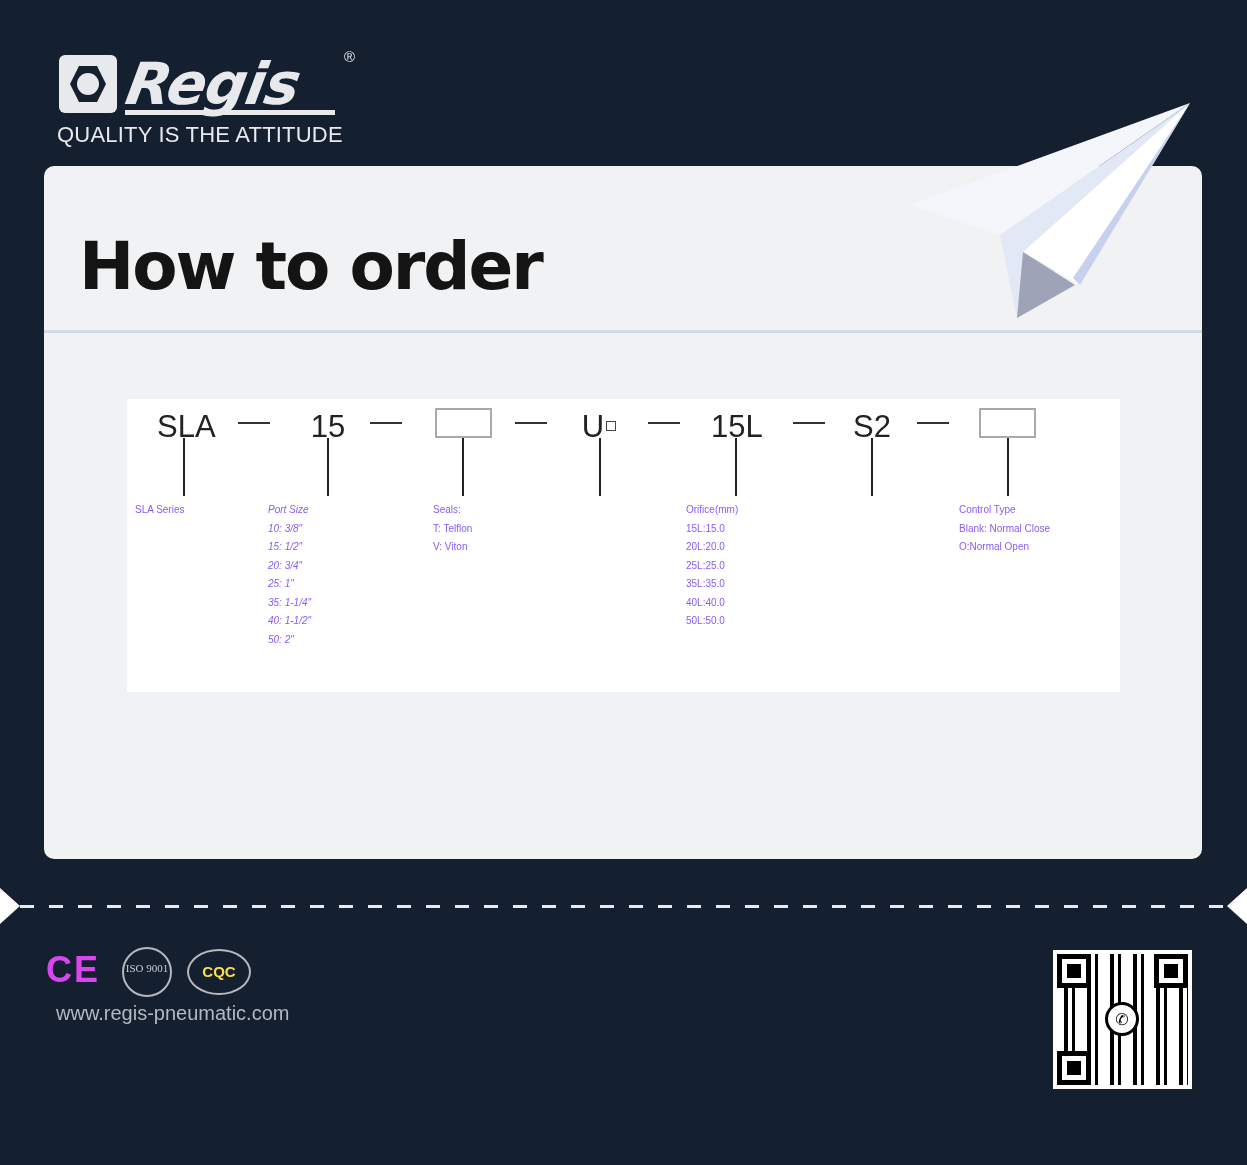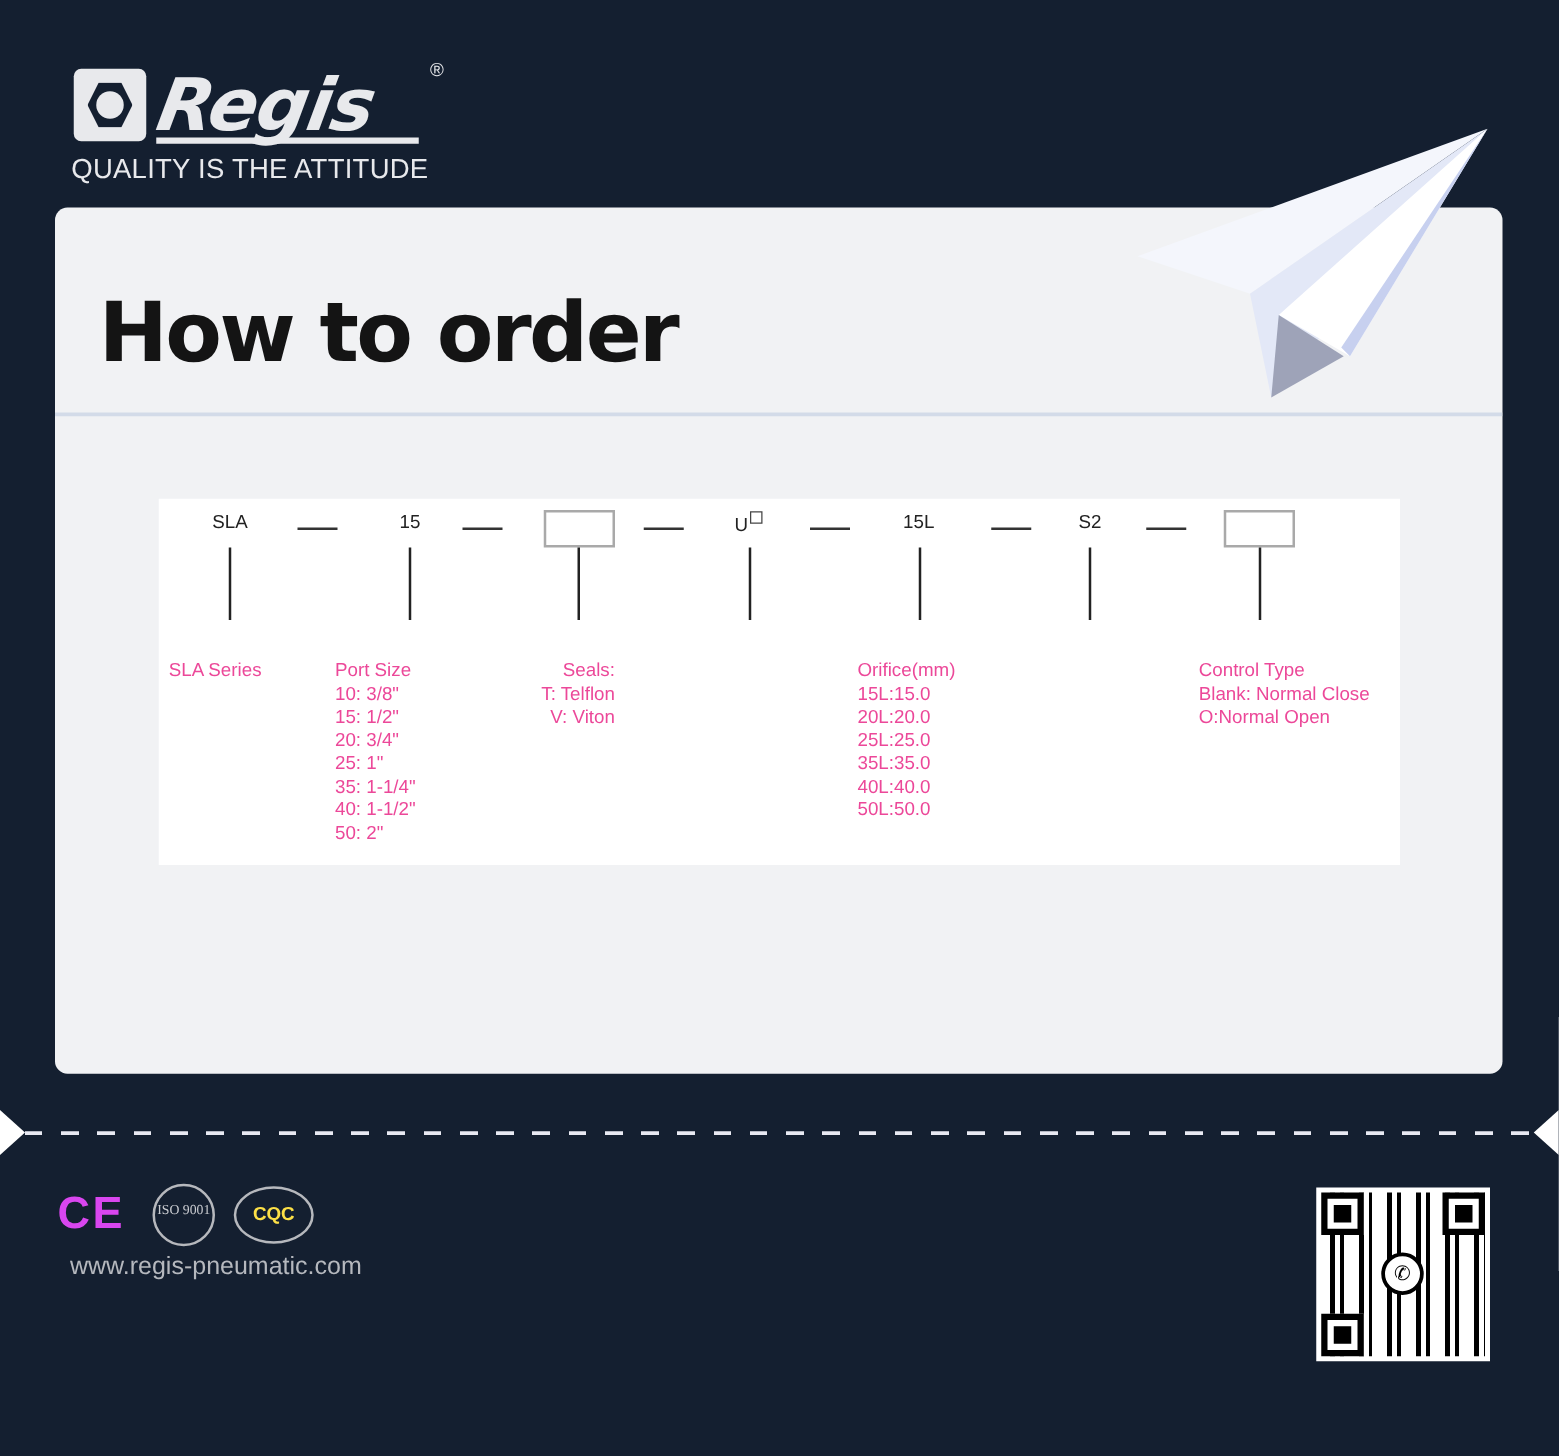--- a/index.html
+++ b/index.html
@@ -19,25 +19,25 @@
   
   .card { position: absolute; left: 44px; top: 166px; width: 1158px; height: 693px; background: #f1f2f4; border-radius: 10px; overflow: hidden; }
   .card-title { position: absolute; left: 35px; top: 62px; font-family: "DejaVu Sans", sans-serif; font-weight: bold; font-size: 66px; color: #141414; letter-spacing: -2px; }
   .card-divider { position: absolute; left: 0; top: 164px; width: 100%; height: 3px; background: #d3dbe8; }
 
   
   .plane { position: absolute; left: 905px; top: 100px; width: 290px; height: 225px; }
 
   
   .diagram { position: absolute; left: 127px; top: 399px; width: 993px; height: 293px; background: #ffffff; }
-  .code-seg { position: absolute; top: 10px; font-size: 15px; color: #222; text-align: center; }
+  .code-seg { position: absolute; top: 10px; font-size: 31px; color: #222; text-align: center; }
   .dash { position: absolute; top: 23px; width: 32px; height: 2px; background: #333; }
   .box { position: absolute; top: 9px; width: 57px; height: 30px; border: 2px solid #a9a9a9; background: #fff; }
   .vline { position: absolute; top: 39px; width: 2px; height: 58px; background: #222; }
-  .col { position: absolute; top: 102px; font-size: 15px; line-height: 18.5px; color: #ec4899; white-space: nowrap; margin-top: 27px; }
+  .col { position: absolute; top: 102px; font-size: 10px; line-height: 18.5px; color: #8b5cf6; white-space: nowrap; }
   .col div { height: 18.5px; }
   .small-box { display: inline-block; width: 10px; height: 10px; border: 1px solid #444; vertical-align: 6px; margin-left: 2px; }
 
   
   .sep { position: absolute; left: 20px; top: 905px; width: 1205px; height: 3px;
          background: repeating-linear-gradient(to right, #e8e9f2 0 14px, transparent 14px 29px); }
   .notch-left { position: absolute; left: 0; top: 888px; width: 0; height: 0; border-top: 18px solid transparent; border-bottom: 18px solid transparent; border-left: 20px solid #ffffff; }
   .notch-right { position: absolute; right: 0; top: 888px; width: 0; height: 0; border-top: 18px solid transparent; border-bottom: 18px solid transparent; border-right: 20px solid #ffffff; }
 
   
@@ -105,31 +105,31 @@
   <div class="vline" style="left:200px;"></div>
   <div class="vline" style="left:335px;"></div>
   <div class="vline" style="left:472px;"></div>
   <div class="vline" style="left:608px;"></div>
   <div class="vline" style="left:744px;"></div>
   <div class="vline" style="left:880px;"></div>
 
   <div class="col" style="left:8px;">
     <div>SLA Series</div>
   </div>
-  <div class="col" style="left:141px;">
+  <div class="col" style="left:141px;font-style:italic;">
     <div>Port Size</div>
     <div>10: 3/8"</div>
     <div>15: 1/2"</div>
     <div>20: 3/4"</div>
     <div>25: 1"</div>
     <div>35: 1-1/4"</div>
     <div>40: 1-1/2"</div>
     <div>50: 2"</div>
   </div>
-  <div class="col" style="left:306px;text-align:right;">
+  <div class="col" style="left:306px;">
     <div>Seals:</div>
     <div>T: Telflon</div>
     <div>V: Viton</div>
   </div>
   <div class="col" style="left:559px;">
     <div>Orifice(mm)</div>
     <div>15L:15.0</div>
     <div>20L:20.0</div>
     <div>25L:25.0</div>
     <div>35L:35.0</div>

